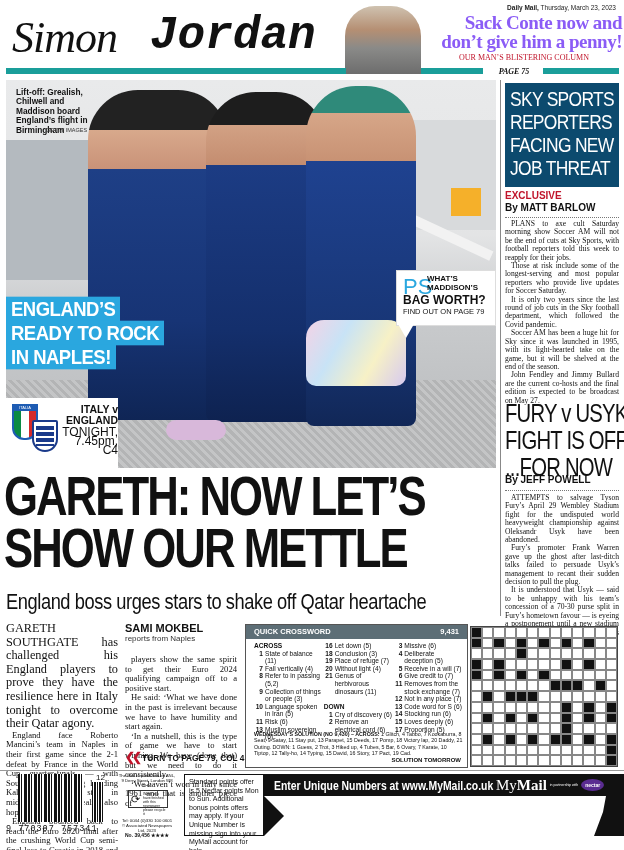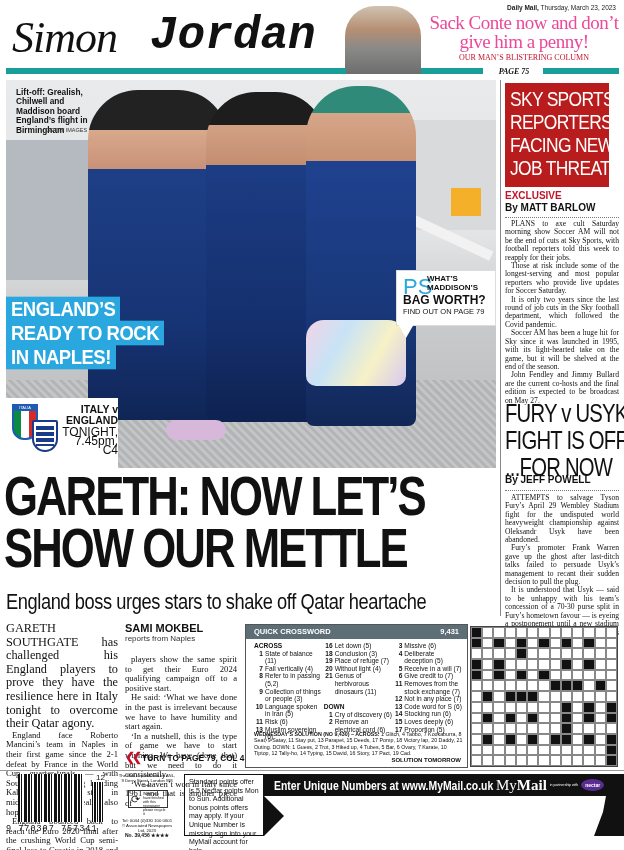--- a/index.html
+++ b/index.html
@@ -5,21 +5,21 @@
 *{box-sizing:border-box;margin:0;padding:0}
 body{width:624px;height:850px;background:#fff;position:relative;overflow:hidden;font-family:"Liberation Sans",sans-serif;color:#111}
 .abs{position:absolute}
 
 .masthead{left:0;top:0;width:624px;height:78px}
 .brand-simon{left:12px;top:12px;font-family:"Liberation Serif",serif;font-style:italic;font-size:44px;color:#111;letter-spacing:-1px}
 .brand-jordan{left:150px;top:10px;font-family:Liberation Mono, monospace;font-style:italic;font-weight:bold;font-size:46px;color:#111}
 .dateline{right:8px;top:4px;font-size:6.5px;color:#222}
 .dateline b{font-weight:bold}
 .portrait{left:345px;top:6px;width:76px;height:68px;background:linear-gradient(180deg,#cfc2b0 0%,#b58f73 35%,#8a8a88 62%,#6d6d6d 100%);border-radius:30px 30px 0 0}
-.sack{left:426px;top:13px;width:196px;text-align:center;font-family:"Liberation Serif",serif;font-weight:normal;font-size:19px;line-height:19px;color:#ec4899;letter-spacing:-0.5px}
+.sack{left:426px;top:13px;width:196px;text-align:right;font-family:"Liberation Serif",serif;font-weight:bold;font-size:19px;line-height:19px;color:#8b5cf6;letter-spacing:-0.5px}
 .blister{left:426px;top:53px;width:196px;text-align:center;font-family:"Liberation Serif",serif;font-weight:normal;font-size:8px;color:#c0142b}
 .rule1{left:6px;top:68px;width:340px;height:6px;background:#1a9e9a}
 .rule2{left:421px;top:68px;width:62px;height:6px;background:#1a9e9a}
 .rule3{left:543px;top:68px;width:76px;height:6px;background:#1a9e9a}
 .page75{left:486px;top:67px;width:56px;text-align:center;font-family:"Liberation Serif",serif;font-style:italic;font-weight:bold;font-size:8px}
 
 .photo{left:6px;top:80px;width:490px;height:388px;overflow:hidden;background:linear-gradient(180deg,#e9eaeb 0%,#e3e4e5 40%,#c9cbcd 60%,#b7b9bb 100%)}
 .bldg{left:0;top:60px;width:82px;height:140px;background:#b4babf}
 .bldg2{left:390px;top:40px;width:100px;height:110px;background:#d8dadc}
 .yellow{left:445px;top:108px;width:30px;height:28px;background:#f5b02a}
@@ -56,21 +56,21 @@
 .lead{left:6px;top:622px;width:112px}
 .lead-intro{font-size:12.3px;line-height:13.6px;font-family:"Liberation Serif",serif}
 .byline-sami{left:125px;top:622px;width:112px}
 .byline-name{font-weight:bold;font-size:11px;line-height:12px;font-family:"Liberation Sans",sans-serif}
 .byline-from{font-size:8px;color:#333}
 .col2{left:125px;top:655px;width:112px}
 .turn{left:125px;top:750px;width:120px;font-weight:bold;font-size:8.3px;color:#111;white-space:nowrap}
 .turn span{color:#c0142b;font-size:12px;margin-right:3px;letter-spacing:-3px}
 
 .vrule{left:500px;top:80px;width:1px;height:536px;background:#888}
-.sky-box{left:505px;top:83px;width:104px;height:104px;background:#b91c1c;color:#fff;padding:4px 5px}
+.sky-box{left:505px;top:83px;width:114px;height:104px;background:#0c4a6e;color:#fff;padding:4px 5px}
 .sky-title{font-size:20.5px;line-height:23px;letter-spacing:-0.8px;transform:scaleX(0.85);transform-origin:left top;white-space:nowrap}
 .excl{left:505px;top:190px;color:#c0142b;font-weight:bold;font-size:10px}
 .by-mb{left:505px;top:202px;font-weight:bold;font-size:10px}
 .dots{height:1px;border-top:1px dotted #777}
 .sky-body{left:505px;top:217px;width:114px;font-size:7.6px;line-height:8.4px}
 .fury-title{left:505px;top:400px;width:114px;font-size:26px;line-height:27px;letter-spacing:-1px;transform:scaleX(0.78);transform-origin:left top;white-space:nowrap}
 .by-jp{left:505px;top:474px;font-weight:bold;font-size:10px}
 .fury-body{left:505px;top:490px;width:114px;font-size:7.6px;line-height:8.4px}
 
 .xw{left:245px;top:624px;width:223px;height:144px;border:1px solid #555}

